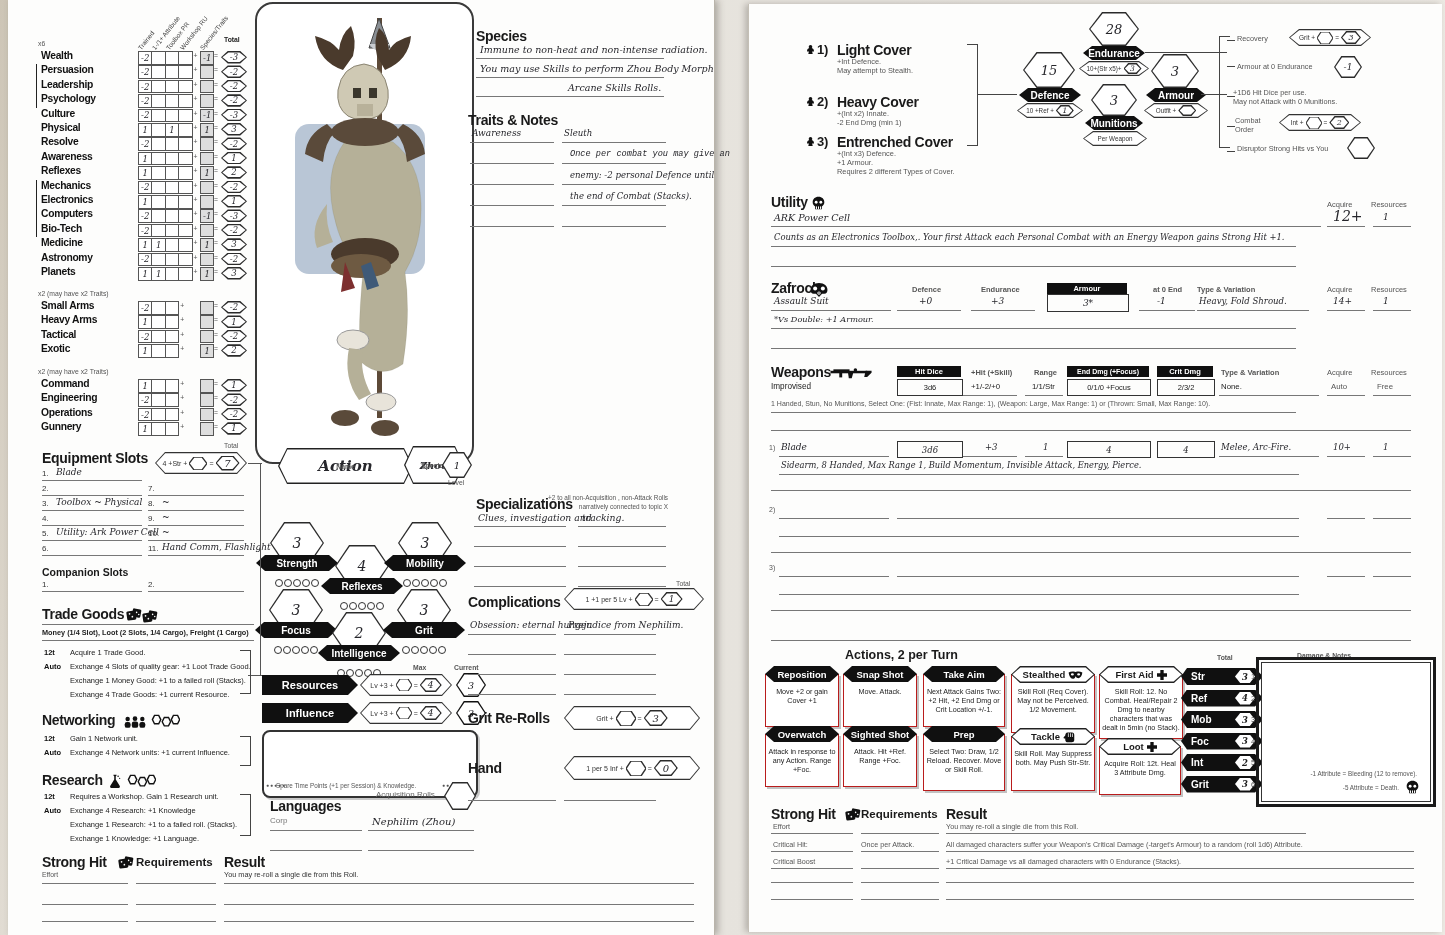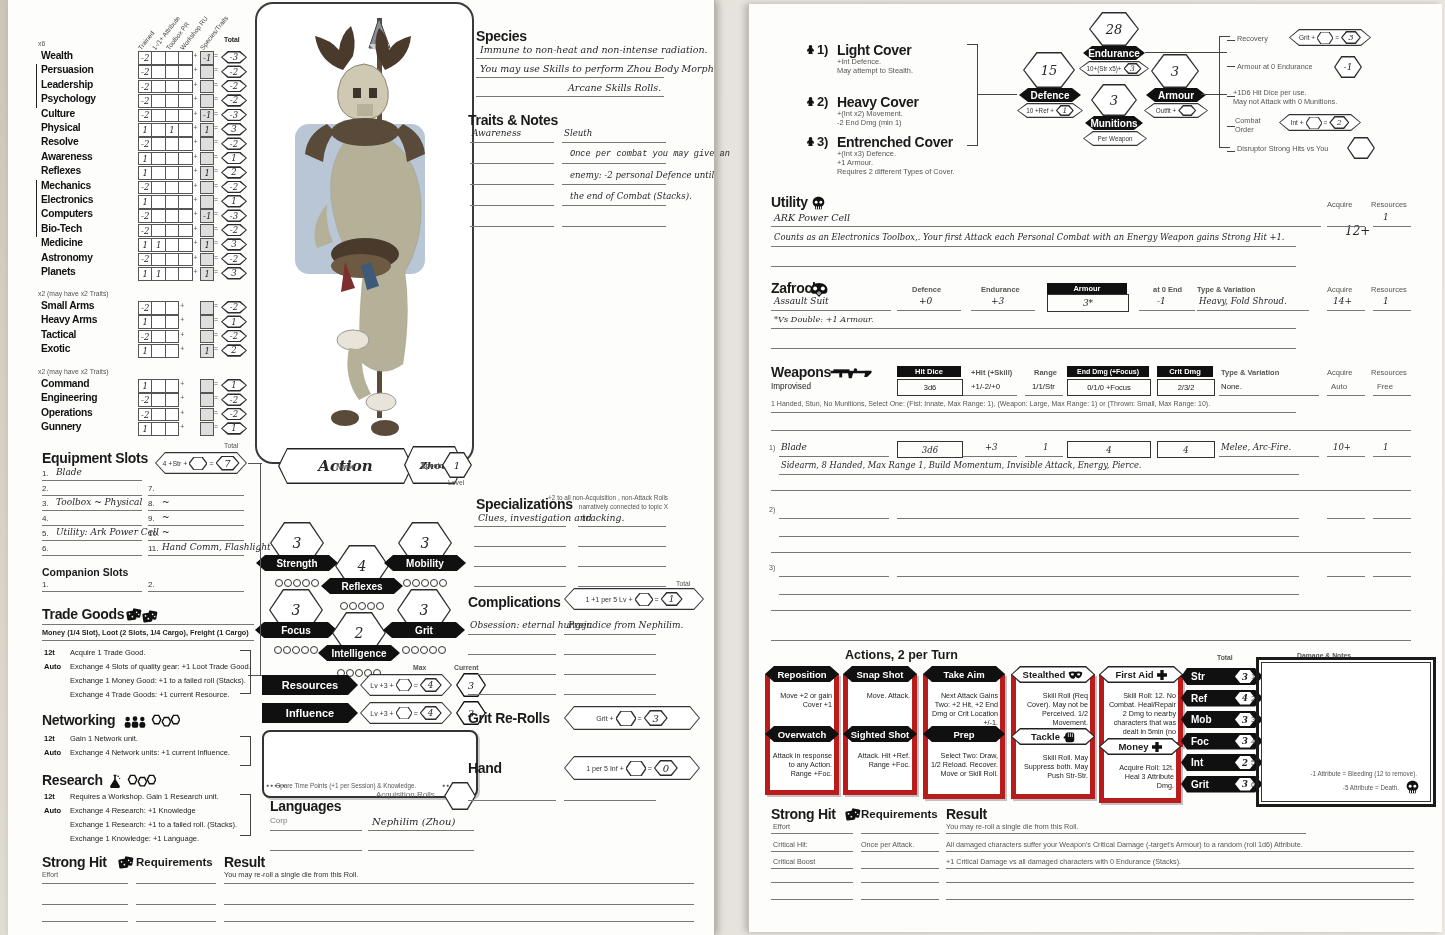--- a/index.html
+++ b/index.html
@@ -18,21 +18,21 @@
   .bx{position:absolute;border:1px solid #555;background:#fff;display:flex;align-items:center;justify-content:center}
   .gray{background:#dedede}
   .hexO{position:absolute;clip-path:polygon(26% 0,74% 0,100% 50%,74% 100%,26% 100%,0 50%);background:#2b2b2b;display:flex;align-items:center;justify-content:center}
   .hexI{position:absolute;inset:1.4px;clip-path:polygon(26% 0,74% 0,100% 50%,74% 100%,26% 100%,0 50%);background:#fff;display:flex;align-items:center;justify-content:center}
   .band{position:absolute;clip-path:polygon(9px 0,calc(100% - 9px) 0,100% 50%,calc(100% - 9px) 100%,9px 100%,0 50%);background:#101010;color:#fff;display:flex;align-items:center;justify-content:center;font-weight:700}
   .bandW-o{position:absolute;clip-path:polygon(9px 0,calc(100% - 9px) 0,100% 50%,calc(100% - 9px) 100%,9px 100%,0 50%);background:#222}
   .bandW-i{position:absolute;inset:1.4px;clip-path:polygon(8px 0,calc(100% - 8px) 0,100% 50%,calc(100% - 8px) 100%,8px 100%,0 50%);background:#fff;display:flex;align-items:center;justify-content:center;font-weight:700;gap:3px}
   .pillO{position:absolute;clip-path:polygon(10px 0,calc(100% - 10px) 0,100% 50%,calc(100% - 10px) 100%,10px 100%,0 50%);background:#333}
   .pillI{position:absolute;inset:1.2px;clip-path:polygon(9px 0,calc(100% - 9px) 0,100% 50%,calc(100% - 9px) 100%,9px 100%,0 50%);background:#fff;display:flex;align-items:center;justify-content:center;gap:2px;font-size:7px;color:#333}
   .card{position:absolute}
-  .cardBody{position:absolute;left:0;right:0;top:8px;border:5px solid #b91c1c;background:#fff;box-shadow:2px 2px 0 #c2c2c2;font-size:7.2px;text-align:right;padding:12px 2px 3px;color:#222;line-height:1.25}
+  .cardBody{position:absolute;left:0;right:0;top:8px;border:1px solid #b91c1c;background:#fff;box-shadow:2px 2px 0 #c2c2c2;font-size:7.2px;text-align:center;padding:12px 2px 3px;color:#222;line-height:1.25}
   .pip{width:6px;height:6px;border:1px solid #333;border-radius:50%;background:#fff;display:inline-block;margin:0 .5px}
   svg{display:block}
   .rot{transform:rotate(-52deg);transform-origin:left bottom;position:absolute;font-size:6.5px;color:#444;white-space:nowrap}
 </style>
 </head>
 <body>
 
 <div class="page" id="pageL">
     <div class="rot" style="left: 134px; top: 44px; position: absolute;">Trained</div>
     <div class="rot" style="left: 148px; top: 44px; position: absolute;">1-/1+ Attribute</div>
@@ -717,21 +717,21 @@
     <div class="h1" style="left: 88px; top: 38px; position: absolute;">Light Cover</div>
     <div class="tiny" style="left: 88px; top: 53px; position: absolute; font-size: 7.4px;">+Int Defence.</div>
     <div class="tiny" style="left: 88px; top: 62px; position: absolute; font-size: 7.4px;">May attempt to Stealth.</div>
     <span style="position: absolute; left: 58px; top: 93px;">
       <svg width="7" height="9" viewBox="0 0 10 13">
         <path d="M5 0a2.6 2.6 0 0 1 2.6 2.6c0 .8-.3 1.4-.8 1.9 1.9.7 3.2 2.2 3.2 4v.8H7.3l.9 3.7H1.8l.9-3.7H0v-.8c0-1.8 1.3-3.3 3.2-4-.5-.5-.8-1.1-.8-1.9A2.6 2.6 0 0 1 5 0z" fill="#111"></path>
       </svg>
     </span>
     <div class="h1" style="left: 68px; top: 90px; position: absolute; font-size: 13px;">2)</div>
     <div class="h1" style="left: 88px; top: 90px; position: absolute;">Heavy Cover</div>
-    <div class="tiny" style="left: 88px; top: 105px; position: absolute; font-size: 7.4px;">+(Int x2) Movement.</div>
+    <div class="tiny" style="left: 88px; top: 105px; position: absolute; font-size: 7.4px;">+(Int x2) Innate.</div>
     <div class="tiny" style="left: 88px; top: 114px; position: absolute; font-size: 7.4px;">-2 End Dmg (min 1)</div>
     <span style="position: absolute; left: 58px; top: 133px;">
       <svg width="7" height="9" viewBox="0 0 10 13">
         <path d="M5 0a2.6 2.6 0 0 1 2.6 2.6c0 .8-.3 1.4-.8 1.9 1.9.7 3.2 2.2 3.2 4v.8H7.3l.9 3.7H1.8l.9-3.7H0v-.8c0-1.8 1.3-3.3 3.2-4-.5-.5-.8-1.1-.8-1.9A2.6 2.6 0 0 1 5 0z" fill="#111"></path>
       </svg>
     </span>
     <div class="h1" style="left: 68px; top: 130px; position: absolute; font-size: 13px;">3)</div>
     <div class="h1" style="left: 88px; top: 130px; position: absolute;">Entrenched Cover</div>
     <div class="tiny" style="left: 88px; top: 145px; position: absolute; font-size: 7.4px;">+(Int x3) Defence.</div>
     <div class="tiny" style="left: 88px; top: 154px; position: absolute; font-size: 7.4px;">+1 Armour.</div>
@@ -840,21 +840,21 @@
         <circle cx="11.8" cy="7.5" r="1.7" fill="#fff"></circle>
         <rect x="6" y="12.5" width="1.2" height="3" fill="#fff"></rect>
         <rect x="8.4" y="12.5" width="1.2" height="3" fill="#fff"></rect>
         <rect x="10.8" y="12.5" width="1.2" height="3" fill="#fff"></rect>
       </svg>
     </span>
     <div class="tiny" style="left: 578px; top: 196px; position: absolute; font-size: 7.5px;">Acquire</div>
     <div class="tiny" style="left: 622px; top: 196px; position: absolute; font-size: 7.5px;">Resources</div>
     <div class="hw" style="left: 25px; top: 208px; position: absolute; font-size: 9.5px;">ARK Power Cell</div>
     <div class="ln" style="left: 22px; top: 222px; width: 550px; height: 0px;"></div>
-    <div class="hw" style="left: 584px; top: 220px; position: absolute; font-size: 12px; margin-left: 12px;">12+</div>
+    <div class="hw" style="left: 584px; top: 204px; position: absolute; font-size: 14px;">12+</div>
     <div class="ln" style="left: 578px; top: 222px; width: 38px; height: 0px;"></div>
     <div class="hw" style="left: 634px; top: 208px; position: absolute; font-size: 9px;">1</div>
     <div class="ln" style="left: 624px; top: 222px; width: 38px; height: 0px;"></div>
     <div class="hw" style="left: 25px; top: 228px; position: absolute; font-size: 8.4px;">Counts as an Electronics Toolbox,. Your first Attack each Personal Combat with an Energy Weapon gains Strong Hit +1.</div>
     <div class="ln" style="left: 22px; top: 242px; width: 525px; height: 0px;"></div>
     <div class="ln" style="left: 22px; top: 262px; width: 525px; height: 0px;"></div>
     <div class="h1" style="left: 22px; top: 276px; position: absolute;">Zafrock</div>
     <span style="position: absolute; left: 60px; top: 278px;">
       <svg width="20" height="16" viewBox="0 0 26 20">
         <path d="M13 1C6 1 2 5 2 10c0 3 1.5 5 4 5h3l4 4 4-4h3c2.5 0 4-2 4-5C24 5 20 1 13 1z" fill="#111"></path>
@@ -1051,21 +1051,21 @@
           </span>
         </div>
       </div>
     </div>
     <div class="card" style="position: absolute; left: 350px; top: 734px; width: 82px; height: 42px;">
       <div class="cardBody" style="height: 32px;">
         <div>Acquire Roll: 12t. Heal 3 Attribute Dmg.</div>
       </div>
       <div class="bandW-o" style="left: 0px; top: 0px; width: 82px; height: 17px;">
         <div class="bandW-i" style="font-size: 9.5px;">
-          <span>Money</span>
+          <span>Loot</span>
           <span style="display: inline-block;">
             <svg width="10" height="10" viewBox="0 0 12 12">
               <path d="M4 0h4v4h4v4H8v4H4V8H0V4h4z" fill="#111"></path>
             </svg>
           </span>
         </div>
       </div>
     </div>
     <div class="tiny" style="left: 468px; top: 650px; position: absolute; font-weight: 700;">Total</div>
     <div style="position: absolute; left: 432px; top: 664px; width: 64px; height: 17px; background: rgb(16, 16, 16); clip-path: polygon(6px 0px, calc(100% - 8px) 0px, 100% 50%, calc(100% - 8px) 100%, 6px 100%, 0px 50%); color: rgb(255, 255, 255); display: flex; align-items: center; justify-content: space-between; padding: 0px 8px 0px 10px; font-weight: 700; font-size: 10px;">

